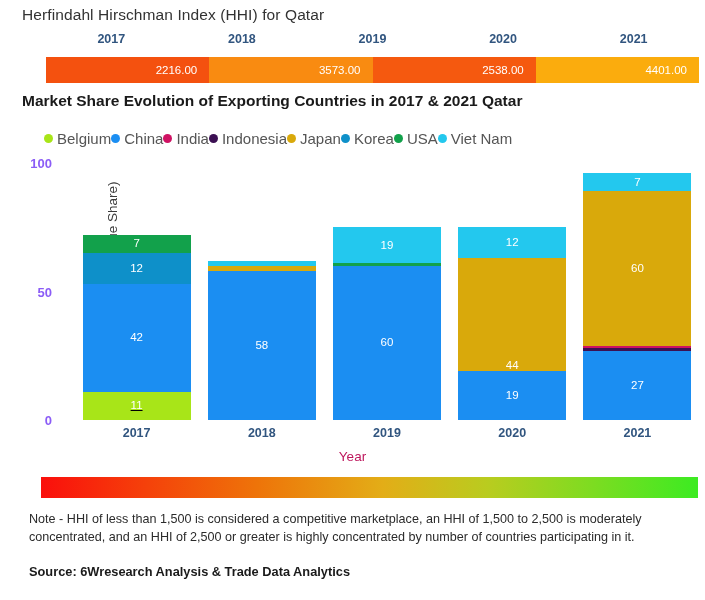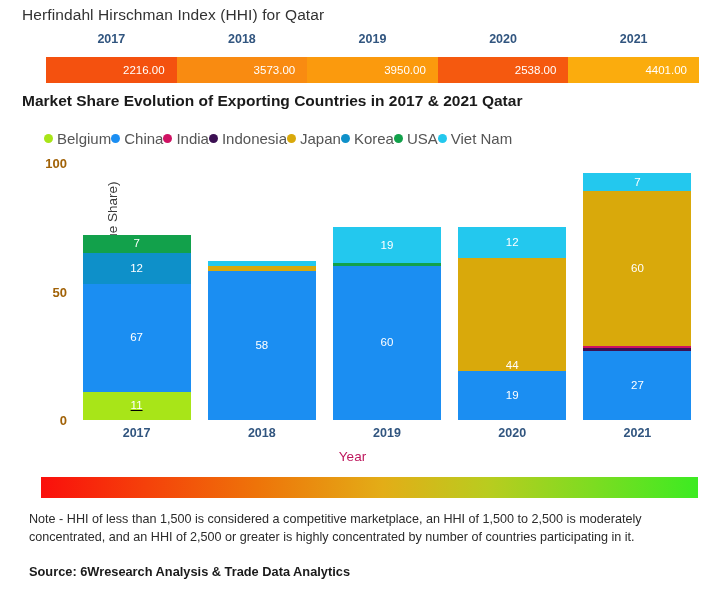--- a/index.html
+++ b/index.html
@@ -56,22 +56,22 @@
     position:absolute;left:74px;top:163px;width:626px;height:257px;
   }
   .ylabel{
     position:absolute;left:-62px;top:78px;
     width:200px;text-align:center;
     transform:rotate(-90deg);transform-origin:center center;
     font-size:13.5px;color:#3b3b3b;
     pointer-events:none;
   }
   .ytick{
-    position:absolute;right:100%;margin-right:7px;
-    font-size:13px;font-weight:bold;color:#a16207;
+    position:absolute;right:100%;margin-right:22px;
+    font-size:13px;font-weight:bold;color:#8b5cf6;
     transform:translateY(-50%);white-space:nowrap;
   }
   .bars{
     position:absolute;left:0;top:0;width:100%;height:100%;
     display:flex;
   }
   .bar-slot{
     flex:1 1 0;position:relative;height:100%;
   }
   .bar-stack{
@@ -124,23 +124,20 @@
     <div>2021</div>
   </div>
 
   <div class="hhi-bar" id="hhi-bar">
       <div class="hhi-cell" style="background: rgb(244, 81, 15);">
         <span>2216.00</span>
       </div>
       <div class="hhi-cell" style="background: rgb(249, 139, 17);">
         <span>3573.00</span>
       </div>
-      <div class="hhi-cell" style="background: rgb(251, 154, 13);">
-        <span>3950.00</span>
-      </div>
       <div class="hhi-cell" style="background: rgb(245, 89, 15);">
         <span>2538.00</span>
       </div>
       <div class="hhi-cell" style="background: rgb(251, 172, 13);">
         <span>4401.00</span>
       </div>
     </div>
 
   <div class="chart-title">Market Share Evolution of Exporting Countries in 2017 &amp; 2021 Qatar</div>
 
@@ -187,21 +184,21 @@
     <div class="bars" id="bars">
         <div class="bar-slot">
           <div class="bar-stack">
             <div class="seg" style="height: 17.99px; background: rgb(18, 161, 75);">
               <span>7</span>
             </div>
             <div class="seg" style="height: 30.84px; background: rgb(14, 144, 201);">
               <span>12</span>
             </div>
             <div class="seg" style="height: 107.94px; background: rgb(27, 142, 242);">
-              <span>67</span>
+              <span>42</span>
             </div>
             <div class="seg" style="height: 28.27px; background: rgb(168, 229, 24); text-decoration: underline;">
               <span>11</span>
             </div>
           </div>
           <div class="xtick">2017</div>
         </div>
         <div class="bar-slot">
           <div class="bar-stack">
             <div class="seg" style="height: 5.14px; background: rgb(35, 200, 238);"></div>

